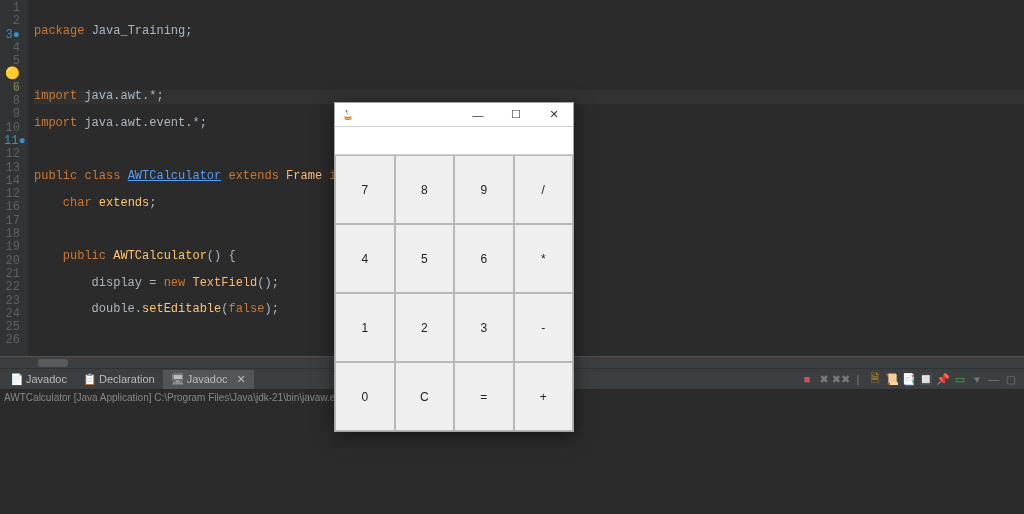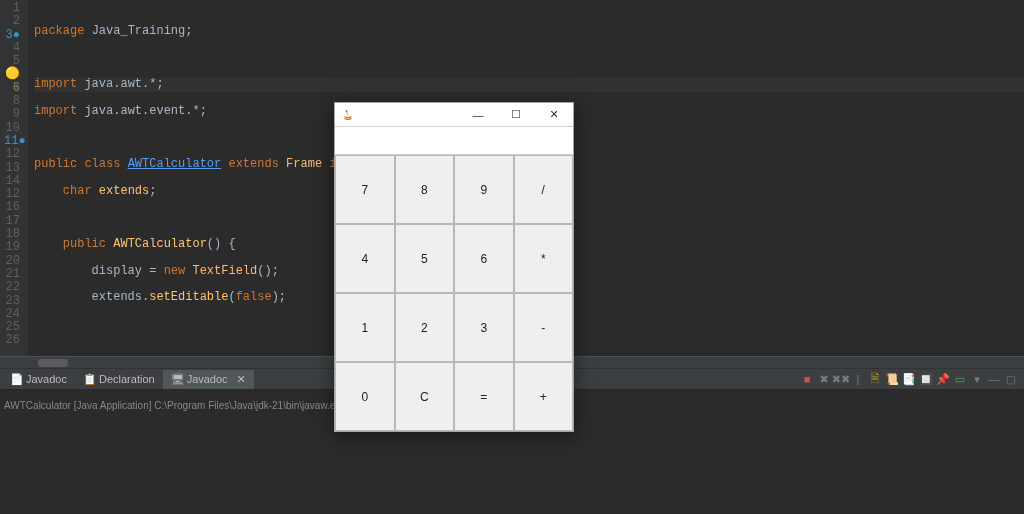--- a/index.html
+++ b/index.html
@@ -33,21 +33,21 @@
     .gutter div { height: 13.3px; }
     .gutter .mark { color: #3592c4; }
     .gutter .mark-green { color: #8a8a3a; }
     .code {
       flex: 1;
       padding: 12px 0 2px 6px;
       line-height: 13.3px;
       white-space: pre;
     }
     .code-line { height: 13.3px; }
-    .hl-line { background: #323232; }
+    .hl-line { background: #323232; margin-top: 12px; }
     .k { color: #cc7832; }
     .id { color: #ffc66d; }
     .cls { color: #fdba74; }
     .cls-link { color: #589df6; text-decoration: underline; }
     .fn { color: #ffc66d; }
     .scroll { height: 12px; background: #3c3f41; border-top: 1px solid #515151; }
     .scroll-thumb { position: relative; left: 38px; width: 30px; height: 8px; margin-top: 2px; background: #595b5d; border-radius: 3px; }
 
     
     .tab-row {
@@ -91,21 +91,20 @@
     .tb-icon.green { color: #499c54; }
 
     .console-info {
       height: 16px;
       background: #2b2b2b;
       font-family: 'Segoe UI', sans-serif;
       font-size: 10px;
       color: #888888;
       padding-left: 4px;
       line-height: 16px;
-      margin-top: 8px;
     }
     .console-body {
       background: #2b2b2b;
       height: 120px;
     }
 
     
     .calc-window {
       position: absolute;
       left: 334px;
@@ -197,21 +196,21 @@
 <div class="code-line"><span class="k">package</span> <span>Java_Training</span><span>;</span></div>
 <div class="code-line"></div>
 <div class="code-line hl-line"><span class="k">import</span> <span>java.awt.*</span><span>;</span></div>
 <div class="code-line"><span class="k">import</span> <span>java.awt.event.*</span><span>;</span></div>
 <div class="code-line"></div>
 <div class="code-line"><span class="k">public</span> <span class="k">class</span> <span class="cls-link">AWTCalculator</span> <span class="k">extends</span> <span class="cls">Frame</span> <span class="k">implements</span> <span class="cls">ActionListener</span> <span>{</span></div>
 <div class="code-line">    <span class="k">char</span> <span class="id">extends</span><span>;</span></div>
 <div class="code-line"></div>
 <div class="code-line">    <span class="k">public</span> <span class="fn">AWTCalculator</span><span>()</span> <span>{</span></div>
 <div class="code-line">        <span>display</span><span> = </span><span class="k">new</span> <span class="cls">TextField</span><span>();</span></div>
-<div class="code-line">        <span>extends.</span><span class="fn">setEditable</span><span>(</span><span class="k">false</span><span>);</span></div>
+<div class="code-line">        <span>double.</span><span class="fn">setEditable</span><span>(</span><span class="k">false</span><span>);</span></div>
 
 
 
 
 
 
 
 
 
 

